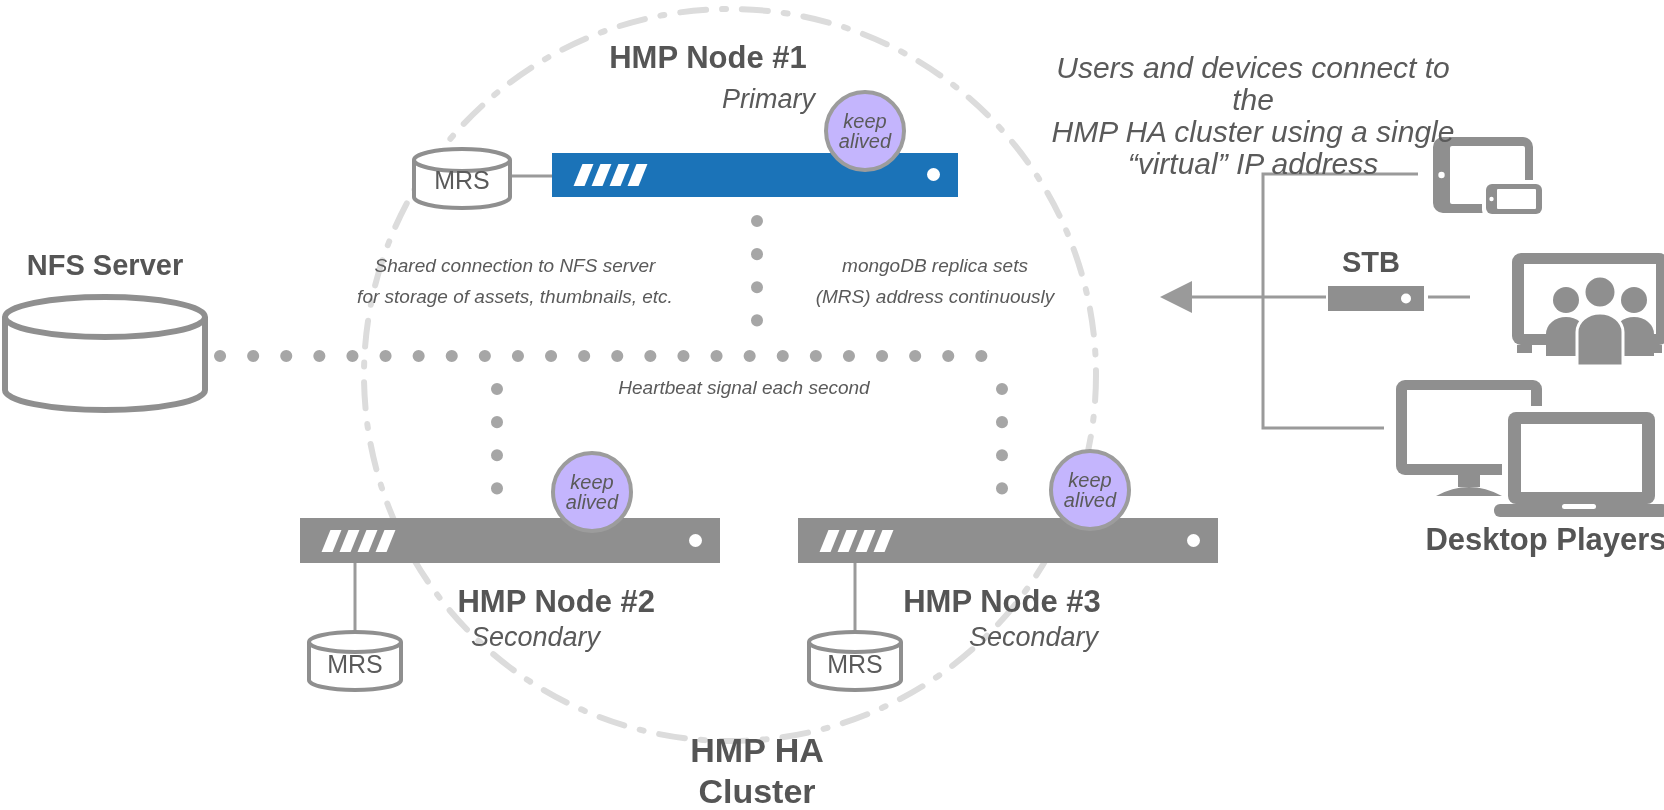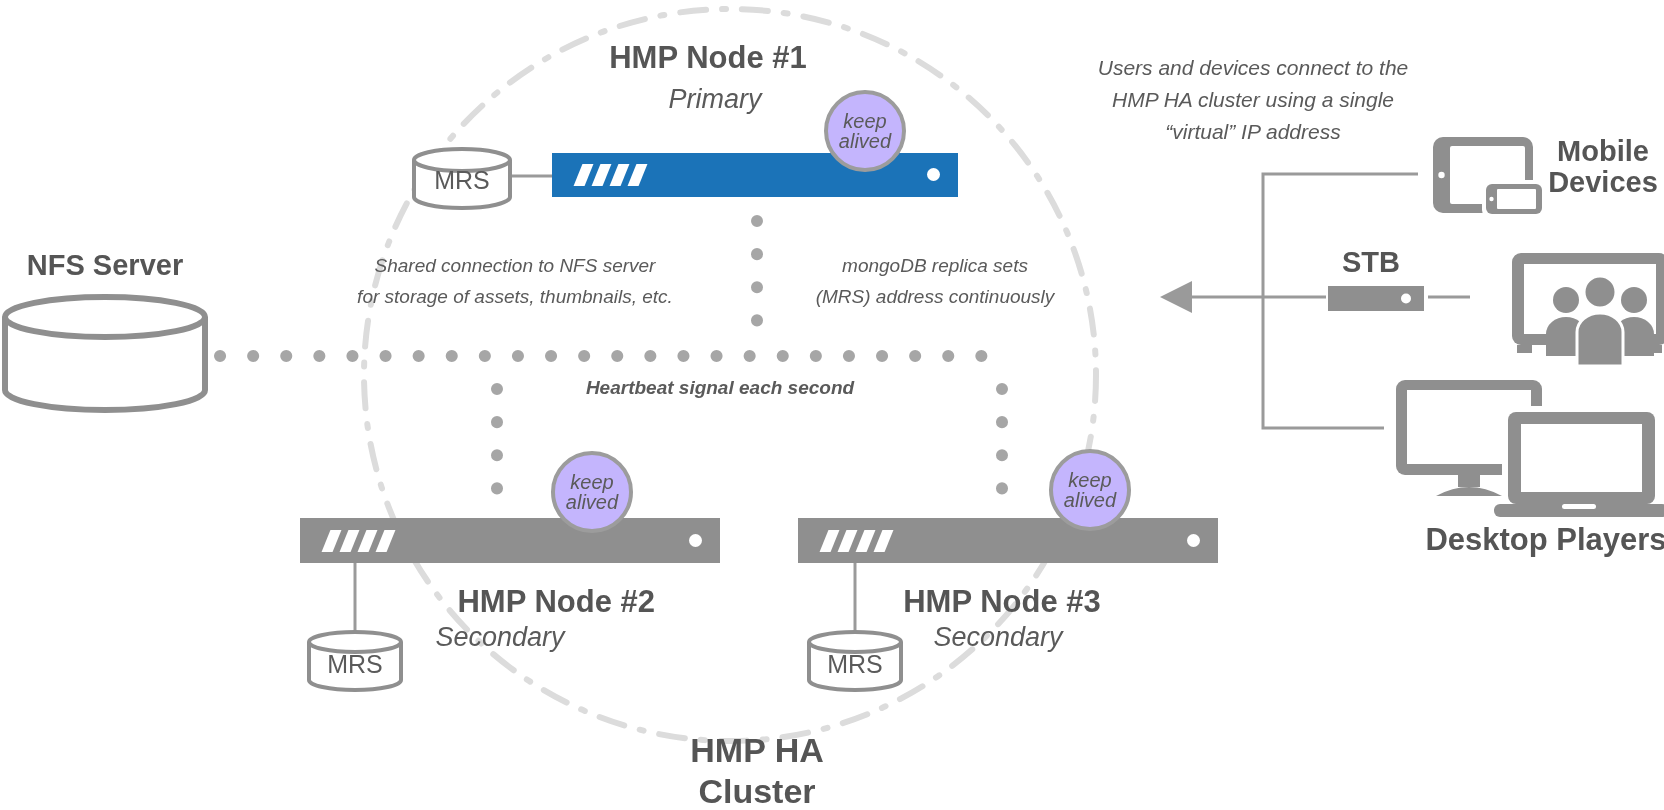--- a/index.html
+++ b/index.html
@@ -3,21 +3,21 @@
 <meta charset="utf-8">
 <style>
   html,body { margin:0; padding:0; background:#fff; }
   #canvas {
     position:relative; width:1664px; height:810px; overflow:hidden;
     font-family:"Liberation Sans", sans-serif; background:#fff;border-radius:25px;
   }
   #bg-svg { position:absolute; left:0; top:0; z-index:1; }
   .txt { position:absolute; z-index:2; color:#575757; }
   .ntitle { font-weight:bold; font-size:31px; color:#555; text-align:center; }
-  .nrole  { font-style:italic; font-size:27px; color:#5a5a5a; text-align:center; }
+  .nrole  { font-style:italic; font-size:27px; color:#5a5a5a; text-align:right; }
   .annot  { font-style:italic; font-size:19px; line-height:31px; color:#5a5a5a; text-align:center; }
   .biglabel { font-weight:bold; font-size:29px; color:#555; text-align:center; line-height:31px; }
   .bar { position:absolute; z-index:2; }
   .slashes { position:absolute; left:26px; top:50%; transform:translateY(-50%); display:flex; gap:7px; }
   .slash { width:11px; height:22px; background:#fff; transform:skewX(-22deg); }
   .bardot { position:absolute; right:18px; top:50%; width:13px; height:13px; margin-top:-7px; border-radius:50%; background:#fff; }
   .kp { position:absolute; z-index:3; width:82px; height:82px; border-radius:50%; background:#c4b5fd;
         border:4px solid #9c9c9c; box-sizing:border-box; display:flex; flex-direction:column;
         align-items:center; justify-content:center; font-style:italic; font-size:20px; line-height:20px; color:#5a5a5a; }
   .mrs-label { position:absolute; z-index:2; width:100px; text-align:center; font-size:25px; color:#5a5a5a; }
@@ -175,34 +175,30 @@
   <div class="txt" style="left:20px; top:241px; width:170px; font-weight:bold; font-size:29px; color:#555; text-align:center;margin-top:8px;">NFS Server</div>
 
   <div class="txt annot" style="left:295px; top:250px; width:440px;">
     <div>Shared connection to NFS server</div>
     <div>for storage of assets, thumbnails, etc.</div>
   </div>
   <div class="txt annot" style="left:730px; top:250px; width:410px;">
     <div>mongoDB replica sets</div>
     <div>(MRS) address continuously</div>
   </div>
-  <div class="txt annot" style="left:500px; top:372px; width:440px;font-weight:bold;">
+  <div class="txt annot" style="left:524px; top:372px; width:440px;">
     <div>Heartbeat signal each second</div>
   </div>
-  <div class="txt annot" style="left:1033px; top:52px; width:440px; font-size:21px; line-height:32px;font-style:italic;">
+  <div class="txt annot" style="left:1033px; top:52px; width:440px; font-size:30px; line-height:32px;font-style:italic;">
     <div>Users and devices connect to the</div>
     <div>HMP HA cluster using a single</div>
     <div>“virtual” IP address</div>
   </div>
 
   <div class="txt" style="left:607px; top:730px; width:300px; font-weight:bold; font-size:34px; line-height:41px; color:#555; text-align:center;">
     <div>HMP HA</div>
     <div>Cluster</div>
   </div>
 
-  <div class="txt biglabel" style="left:1541px; top:136px; width:124px;">
-    <div>Mobile</div>
-    <div>Devices</div>
-  </div>
   <div class="txt biglabel" style="left:1321px; top:247px; width:100px;">STB</div>
   <div class="txt biglabel" style="left:1396px; top:524px; width:300px; font-size:31px;">Desktop Players</div>
 
 </div>
 
 </body></html>

